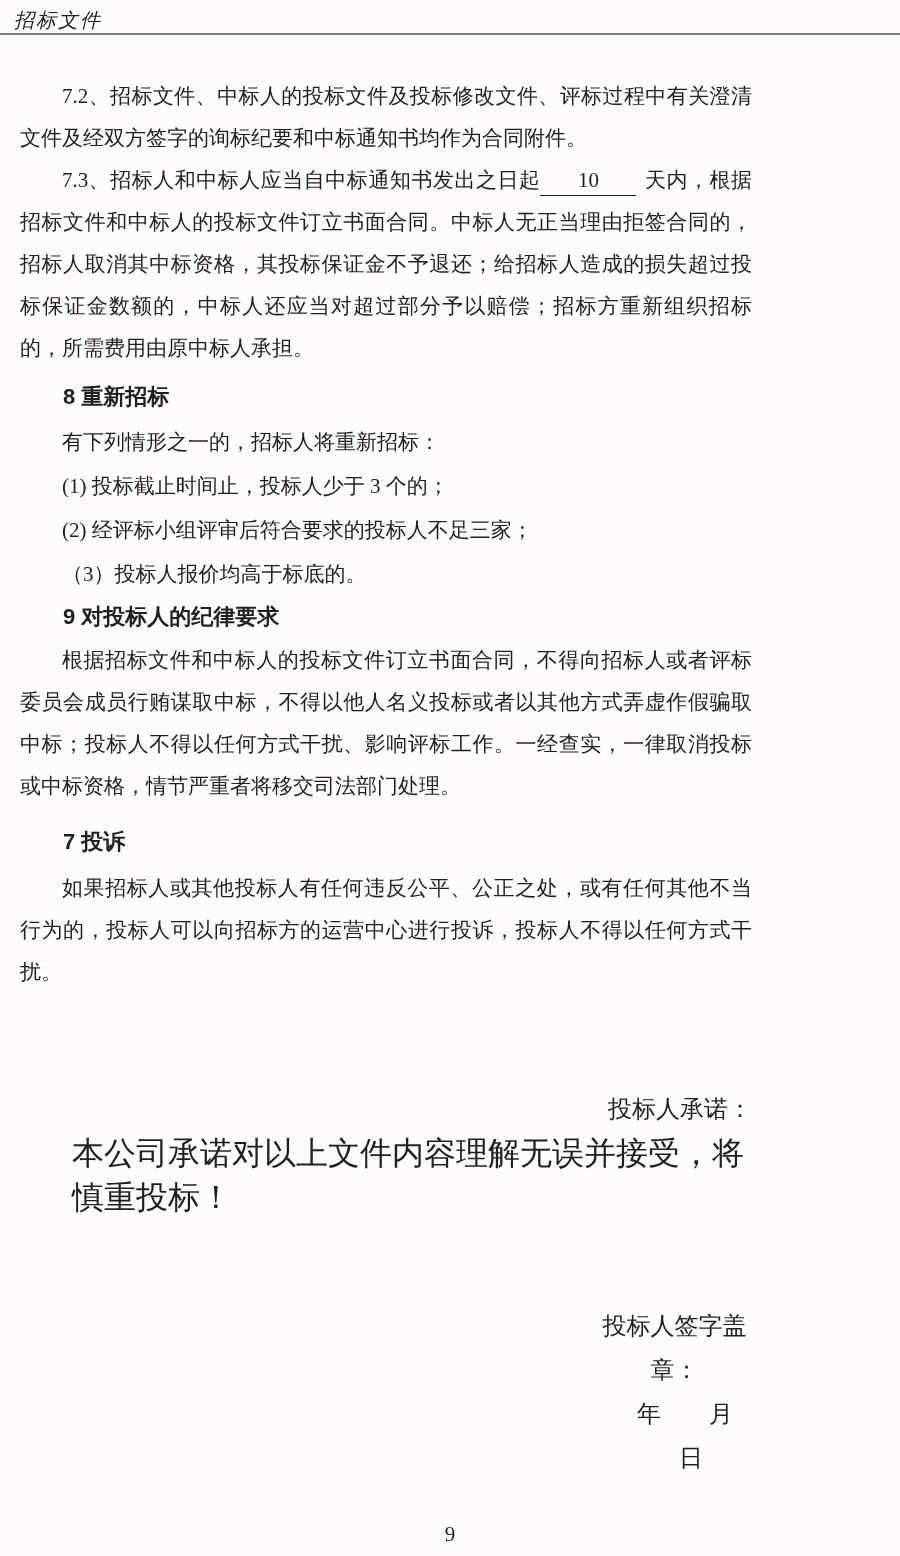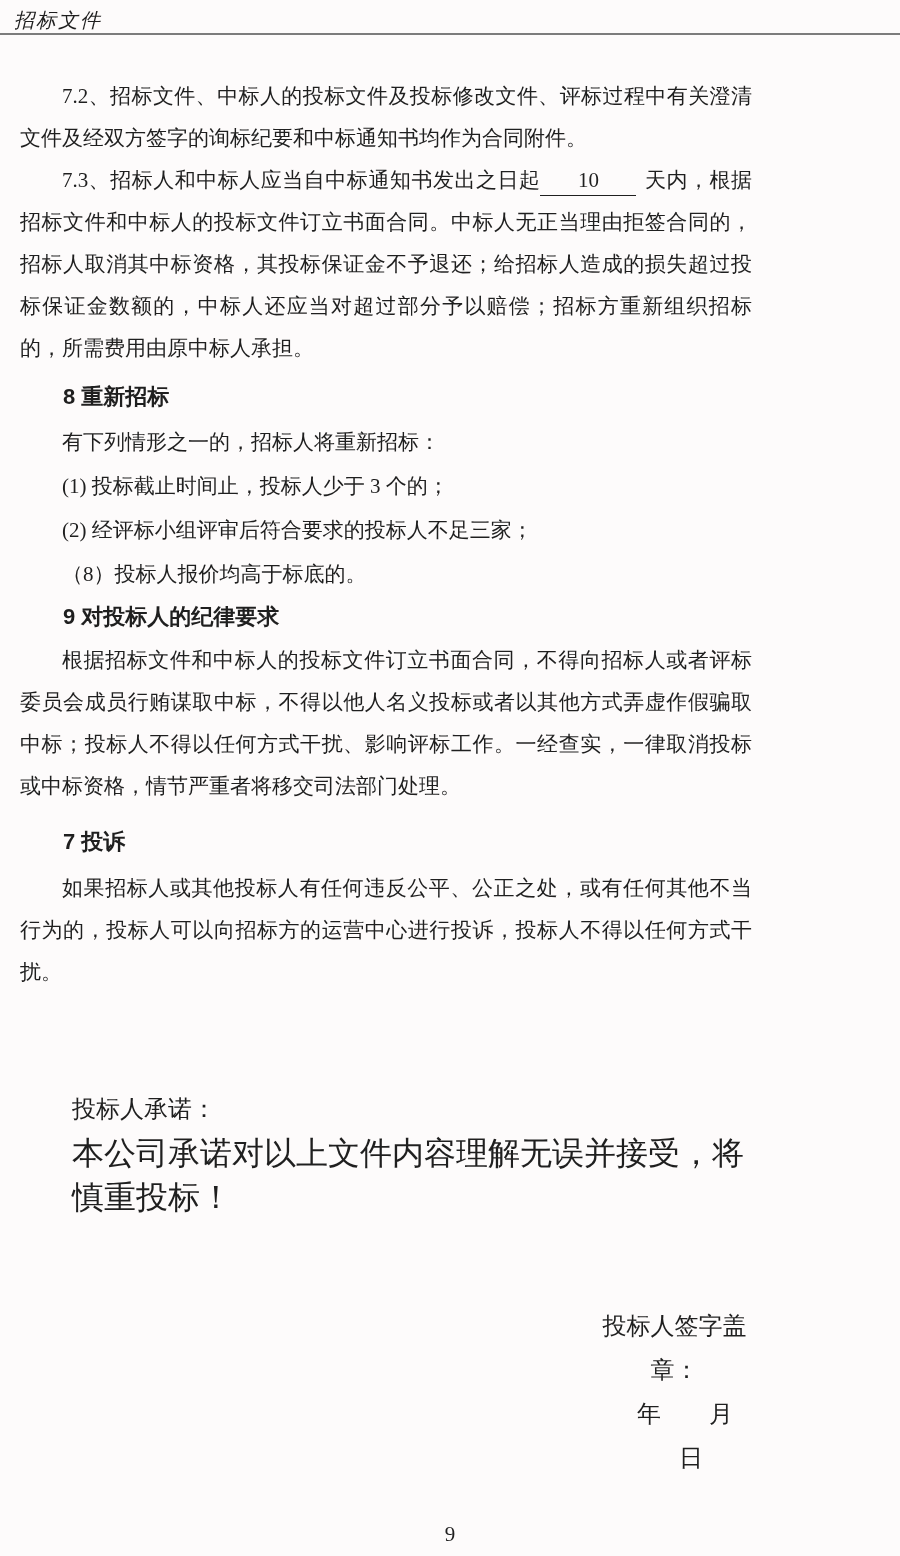--- a/index.html
+++ b/index.html
@@ -70,21 +70,21 @@
     margin-right:8px;
   }
 
   
   p.promise-label {
     margin-top:94px;
     font-size:24px;
     line-height:44px;
     text-indent:0;
     padding-left:52px;
-    text-align:left;
+    text-align:right;
   }
   p.promise-text {
     margin-top:0;
     font-size:32px;
     line-height:44px;
     text-indent:0;
     padding-left:52px;
     text-align:left;
   }
 
@@ -135,21 +135,21 @@
     <p class="p73"><span>7.3、招标人和中标人应当自中标通知书发出之日起</span><span class="blank">10</span><span>天内，根据招标文件和中标人的投标文件订立书面合同。中标人无正当理由拒签合同的，招标人取消其中标资格，其投标保证金不予退还；给招标人造成的损失超过投标保证金数额的，中标人还应当对超过部分予以赔偿；招标方重新组织招标的，所需费用由原中标人承担。</span></p>
 
     <h2 class="hd h8">8 重新招标</h2>
 
     <p class="intro">有下列情形之一的，招标人将重新招标：</p>
 
     <p class="item">(1) 投标截止时间止，投标人少于 3 个的；</p>
 
     <p class="item">(2) 经评标小组评审后符合要求的投标人不足三家；</p>
 
-    <p class="item">（8）投标人报价均高于标底的。</p>
+    <p class="item">（3）投标人报价均高于标底的。</p>
 
     <h2 class="hd h9">9 对投标人的纪律要求</h2>
 
     <p class="p9">根据招标文件和中标人的投标文件订立书面合同，不得向招标人或者评标委员会成员行贿谋取中标，不得以他人名义投标或者以其他方式弄虚作假骗取中标；投标人不得以任何方式干扰、影响评标工作。一经查实，一律取消投标或中标资格，情节严重者将移交司法部门处理。</p>
 
     <h2 class="hd h10">7 投诉</h2>
 
     <p class="p10">如果招标人或其他投标人有任何违反公平、公正之处，或有任何其他不当行为的，投标人可以向招标方的运营中心进行投诉，投标人不得以任何方式干扰。</p>
 
     <p class="promise-label">投标人承诺：</p>

